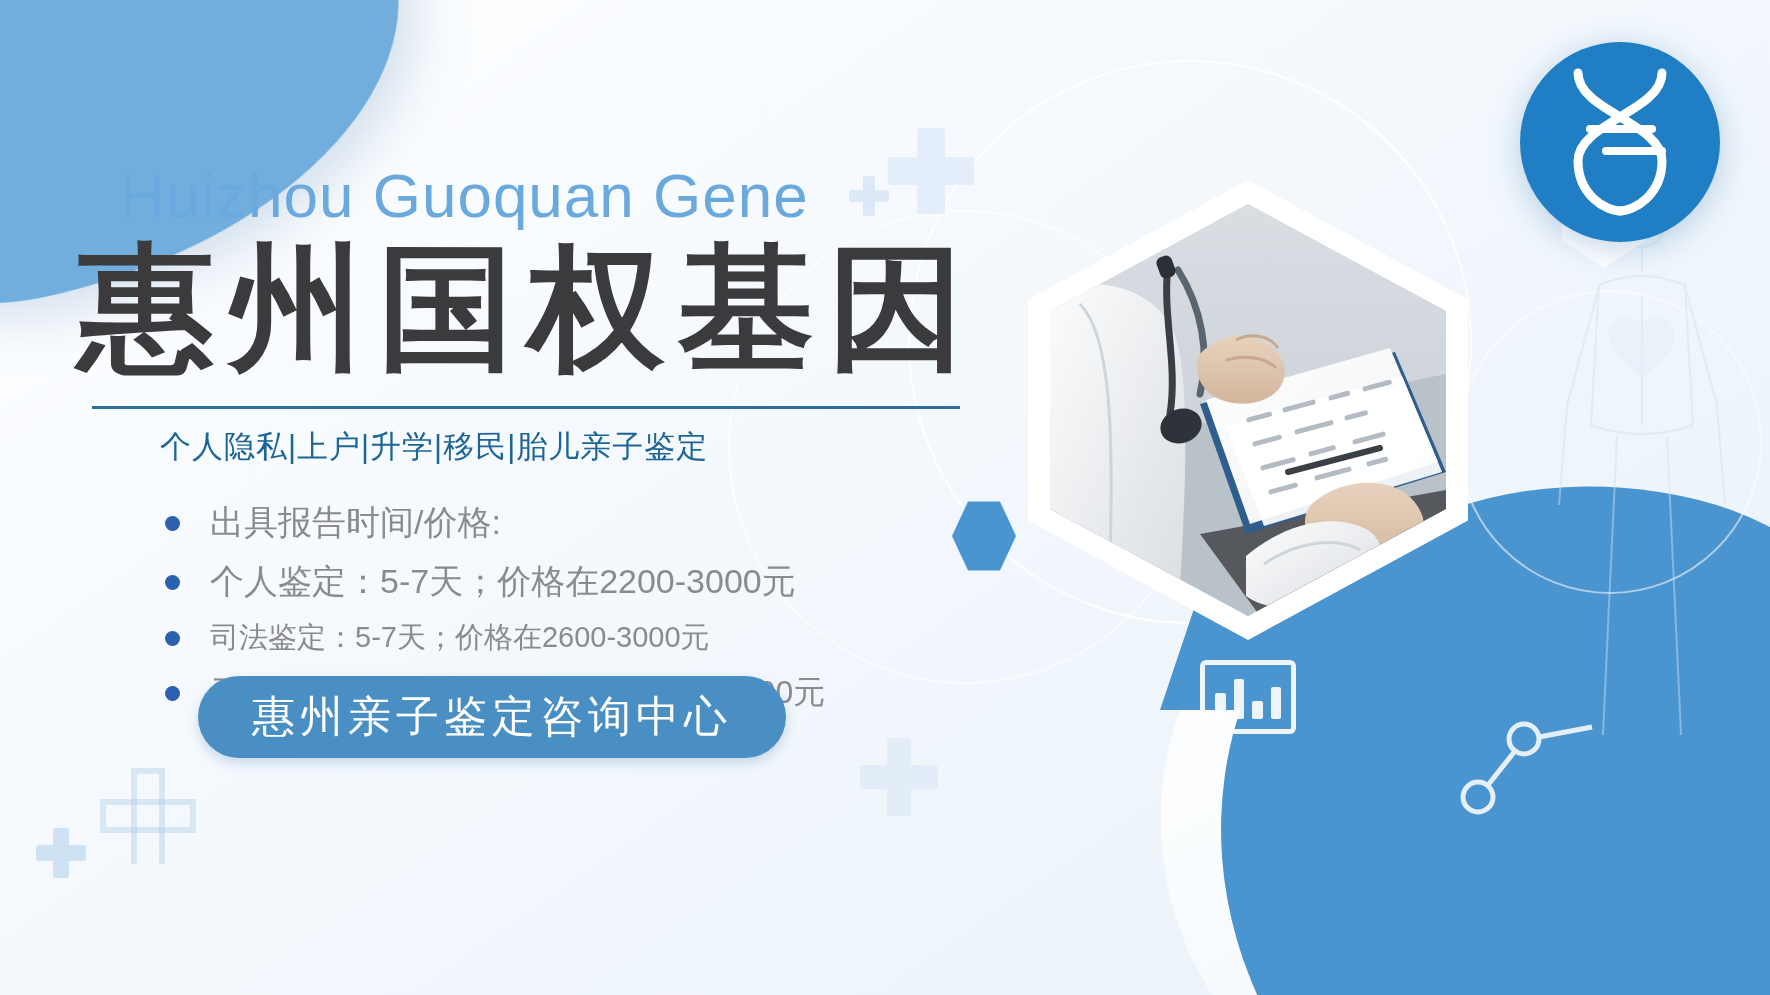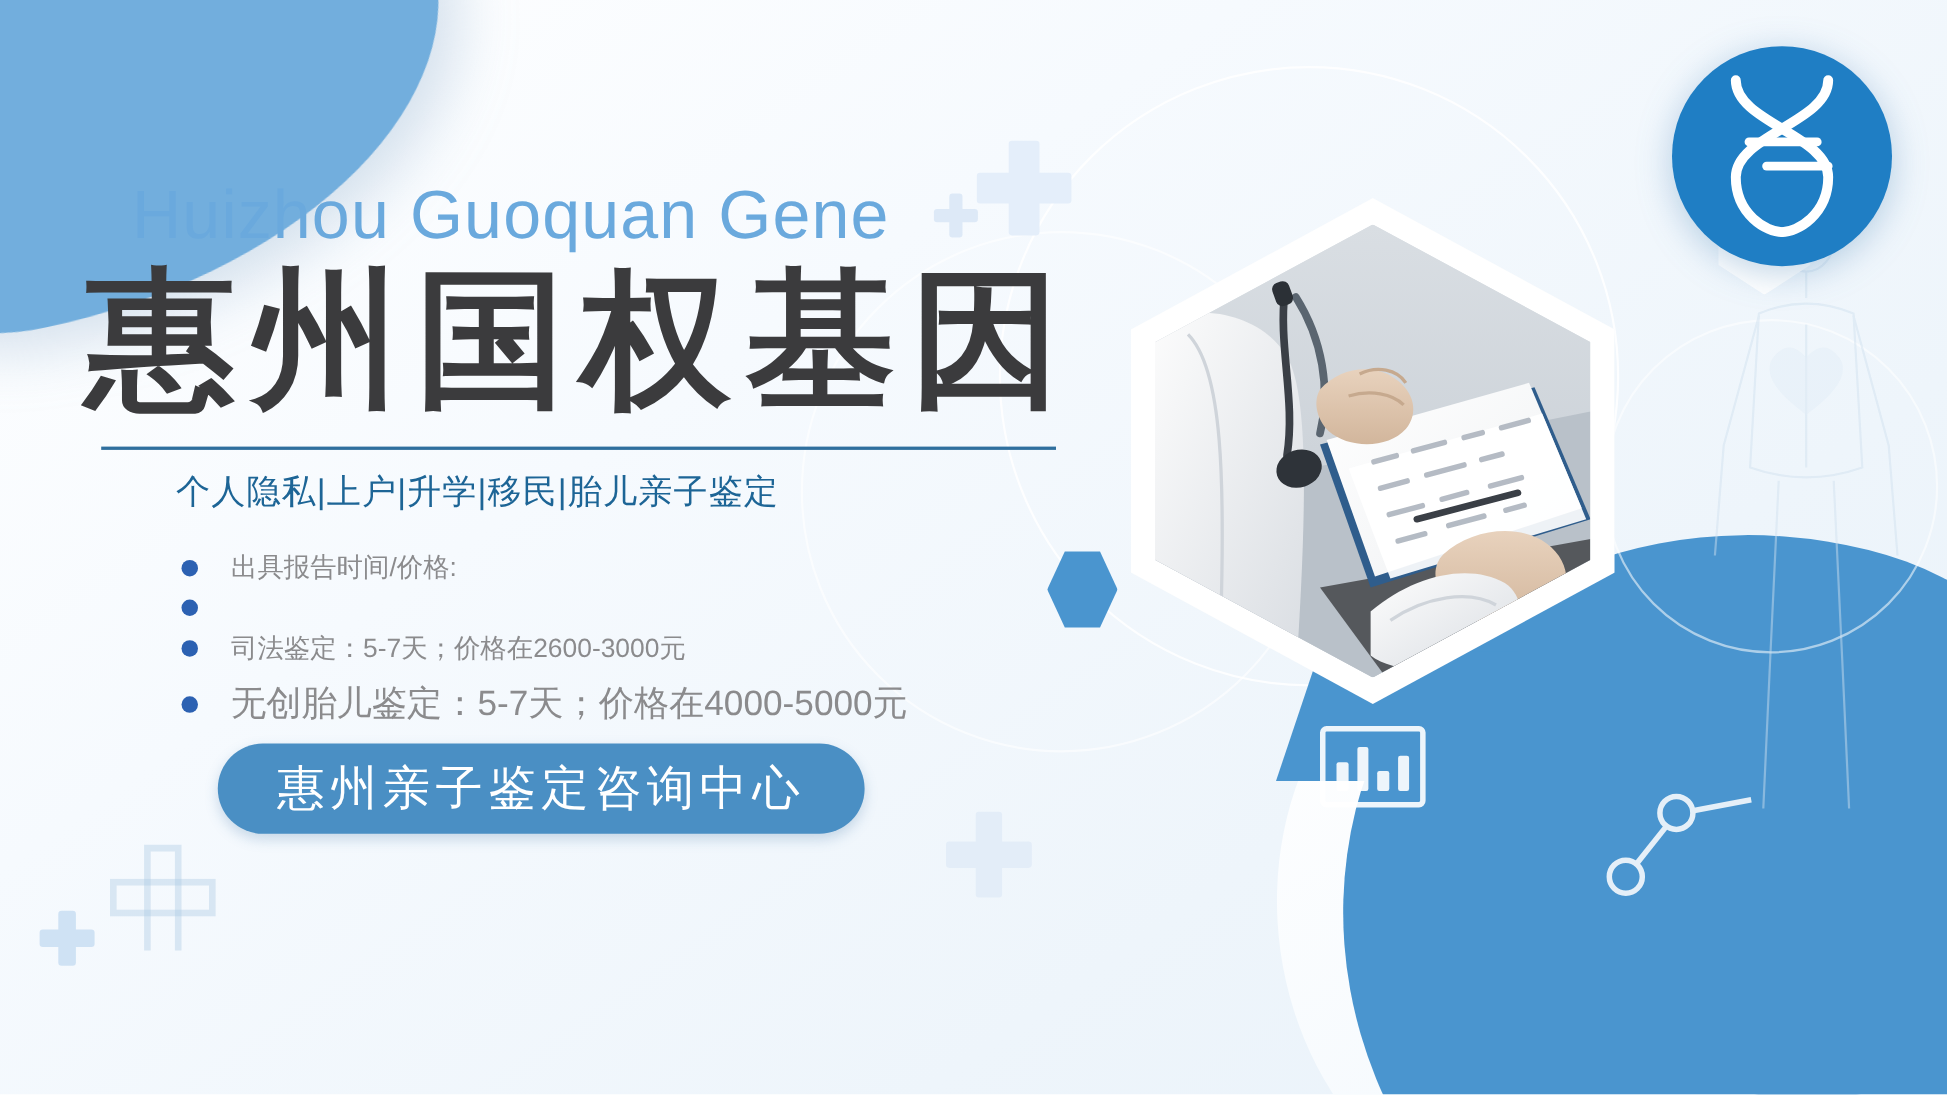--- a/index.html
+++ b/index.html
@@ -153,32 +153,32 @@
   .bullets {
     position: absolute;
     left: 165px; top: 500px;
     list-style: none;
     margin: 0; padding: 0;
   }
   .bullets li {
     display: flex;
     align-items: center;
     margin-bottom: 13px;
-    font-size: 24px;
+    font-size: 34px;
     color: #8b8b8d;
     white-space: nowrap;
   }
   .bullets li .dot {
     flex: 0 0 auto;
     width: 15px; height: 15px;
     border-radius: 50%;
     background: #2c61b2;
     margin-right: 30px;
   }
-  .bullets li:nth-child(3) { font-size: 24px; }
+  .bullets li:nth-child(3) { font-size: 29px; }
   .bullets li:nth-child(4) { font-size: 32px; }
 
   .cta {
     position: absolute;
     left: 198px; top: 676px;
     width: 588px; height: 82px;
     background: #4a8fc4;
     border-radius: 41px;
     box-shadow: 0 5px 12px rgba(80,130,175,.28);
     display: flex; align-items: center; justify-content: center;
@@ -385,20 +385,21 @@
 
     <div class="sub-title">个人隐私|上户|升学|移民|胎儿亲子鉴定</div>
 
     <ul class="bullets">
       <li>
         <span class="dot"></span>
         <span>出具报告时间/价格:</span>
       </li>
       <li>
         <span class="dot"></span>
+        <span>个人鉴定：5-7天；价格在2200-3000元</span>
       </li>
       <li>
         <span class="dot"></span>
         <span>司法鉴定：5-7天；价格在2600-3000元</span>
       </li>
       <li>
         <span class="dot"></span>
         <span>无创胎儿鉴定：5-7天；价格在4000-5000元</span>
       </li>
     </ul>

